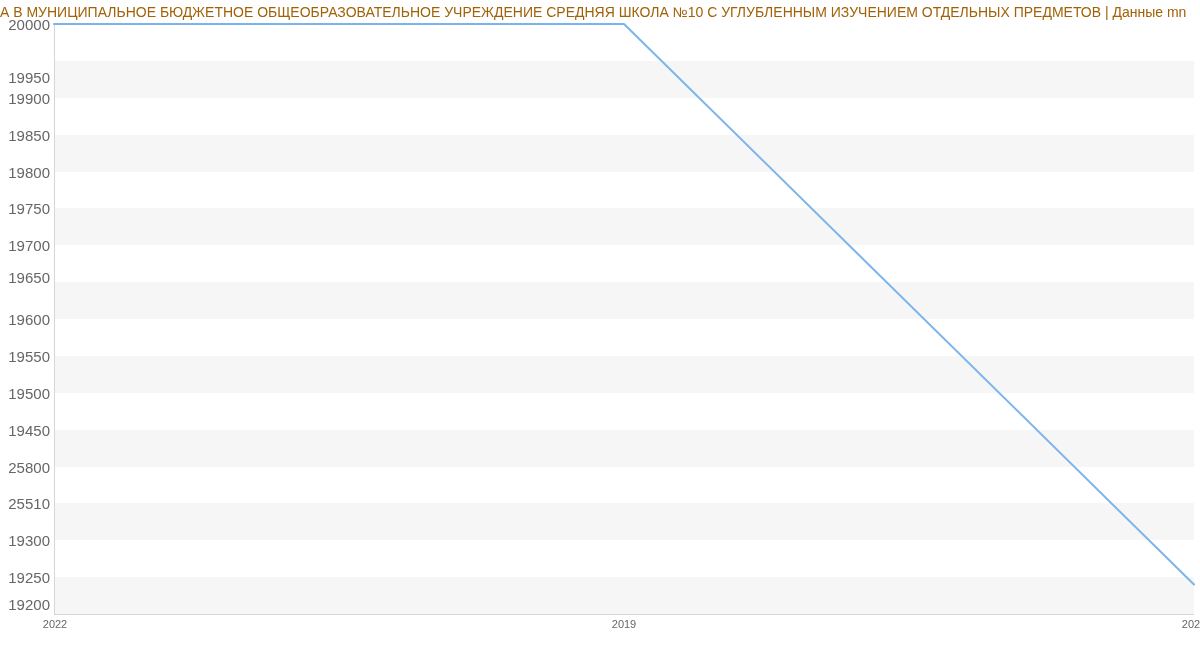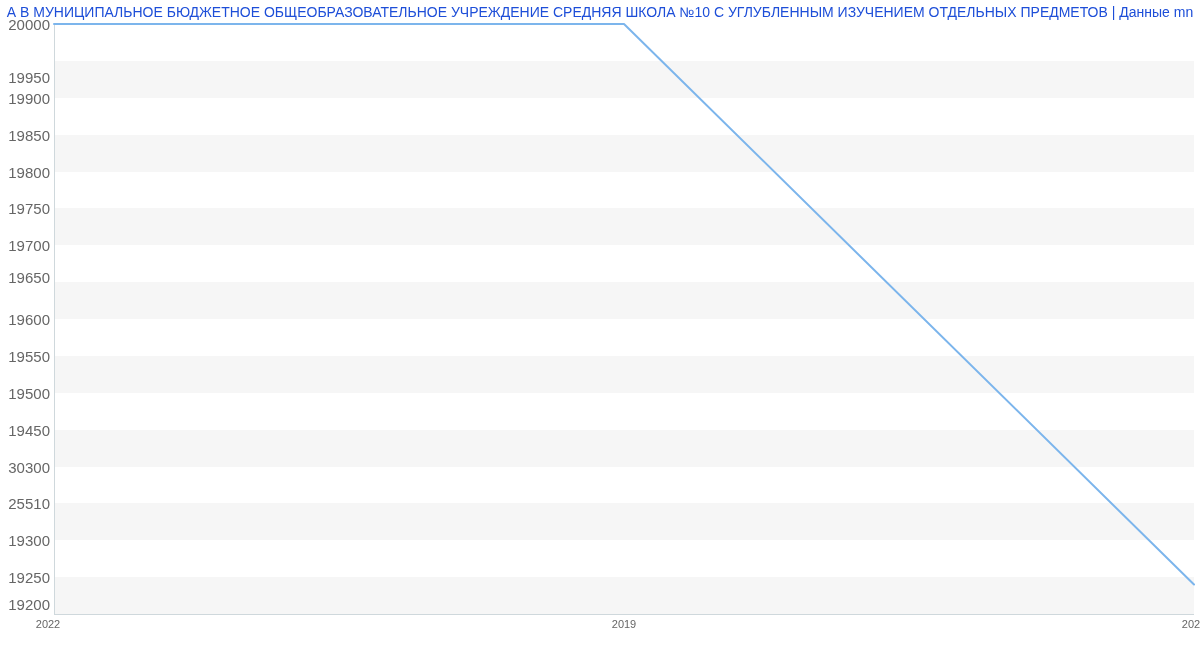--- a/index.html
+++ b/index.html
@@ -17,23 +17,22 @@
     position: relative;
     width: 1200px;
     height: 650px;
   }
 
   .title {
     position: absolute;
     left: 0;
     right: 0;
     top: 4px;
-    text-align: center;
     font-size: 14px;
-    color: #1d4ed8;
+    color: #a16207;
     white-space: nowrap;
   }
 
   .plot-area {
     position: absolute;
     left: 54px;
     top: 24px;
     width: 1140px;
     height: 590px;
     box-sizing: border-box;
@@ -104,29 +103,29 @@
       <div class="axis-line" style="left: 0px; top: 590px; width: 1140px; height: 1px;"></div>
       <svg class="series" preserveAspectRatio="none" viewBox="0 0 1140 590">
       <path d="M0 0 L570 0 L1140 560.5" stroke="#7cb5ec"></path>
     </svg>
     </div>
 
 <div class="y-tick-label" style="top: 604px;">19200</div>
     <div class="y-tick-label" style="top: 577.125px;">19250</div>
     <div class="y-tick-label" style="top: 540.25px;">19300</div>
     <div class="y-tick-label" style="top: 503.375px;">25510</div>
-    <div class="y-tick-label" style="top: 466.5px;">30300</div>
+    <div class="y-tick-label" style="top: 466.5px;">25800</div>
     <div class="y-tick-label" style="top: 429.625px;">19450</div>
     <div class="y-tick-label" style="top: 392.75px;">19500</div>
     <div class="y-tick-label" style="top: 355.875px;">19550</div>
     <div class="y-tick-label" style="top: 319px;">19600</div>
     <div class="y-tick-label" style="top: 277px;">19650</div>
     <div class="y-tick-label" style="top: 245.25px;">19700</div>
     <div class="y-tick-label" style="top: 208.375px;">19750</div>
     <div class="y-tick-label" style="top: 171.5px;">19800</div>
     <div class="y-tick-label" style="top: 134.625px; text-align: right;">19850</div>
     <div class="y-tick-label" style="top: 97.75px;">19900</div>
     <div class="y-tick-label" style="top: 77px;">19950</div>
     <div class="y-tick-label" style="top: 24px;">20000</div>
-    <div class="x-tick-label" style="left: 48px;">2022</div>
+    <div class="x-tick-label" style="left: 55px;">2022</div>
     <div class="x-tick-label" style="left: 624px;">2019</div>
     <div class="x-tick-label" style="left: 1194px;">2024</div>
   </div>
 
 </body></html>

